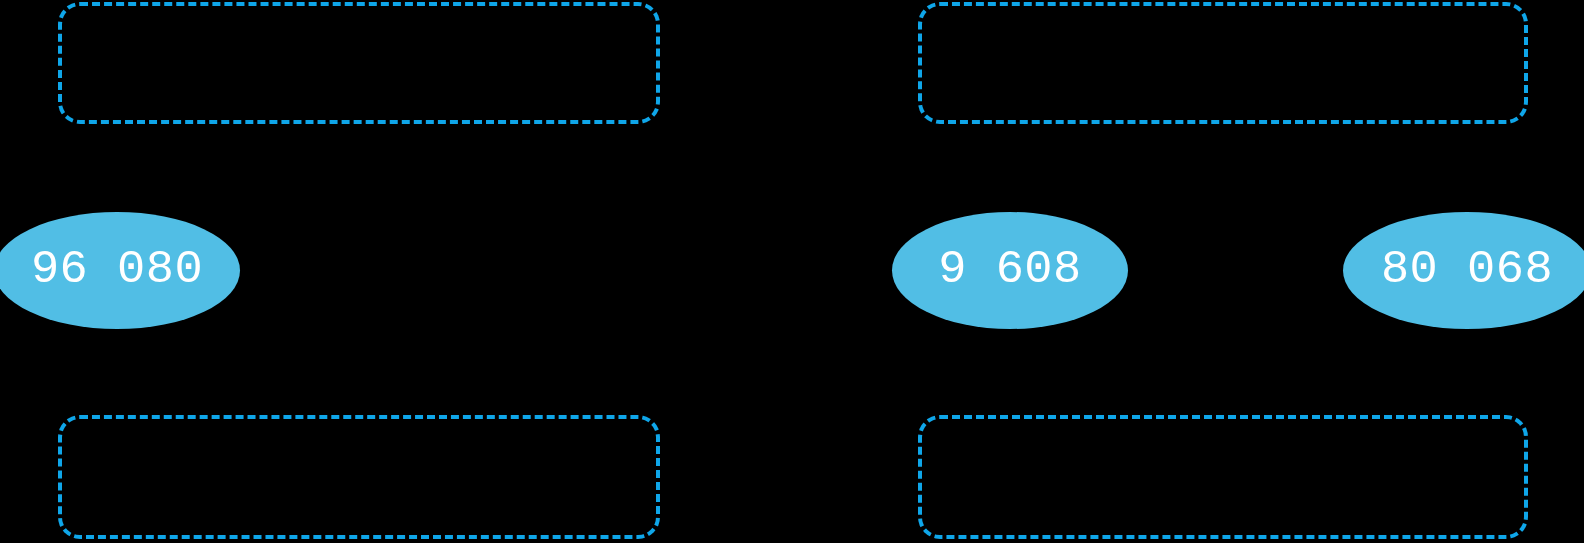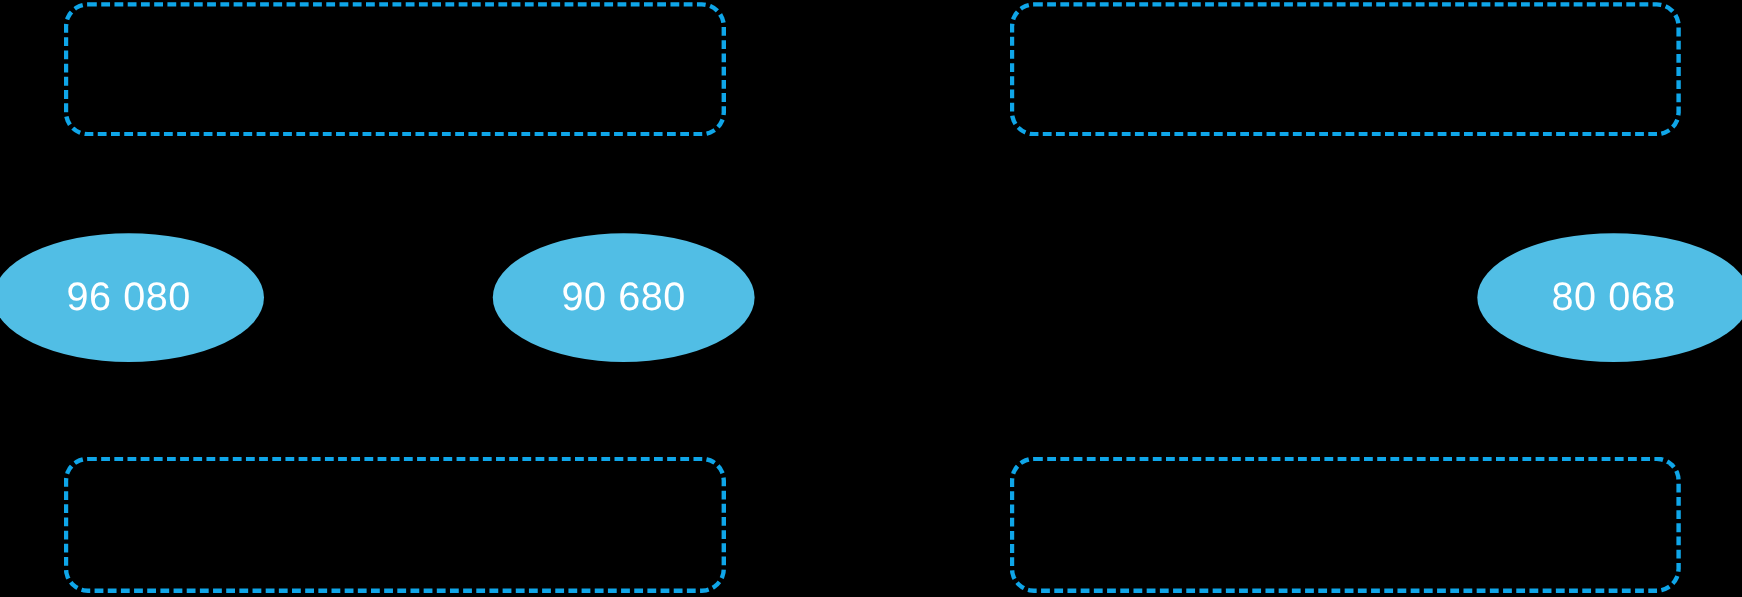--- a/index.html
+++ b/index.html
@@ -34,42 +34,42 @@
     position: absolute;
     box-sizing: border-box;
     border-radius: 50%;
     background: #51BEE5;
     display: flex;
     align-items: center;
     justify-content: center;
   }
   .chip-label {
     color: #FFFFFF;
-    font-family: Liberation Sans, sans-serif;
-    font-size: 36px;
+    font-family: Liberation Mono, monospace;
+    font-size: 47px;
     line-height: 1;
     letter-spacing: 0.5px;
     white-space: nowrap;
     text-align: left;
     transform: translateY(-1px);
   }
 </style>
 </head>
 <body style="background: rgb(0, 0, 0);">
 
 <div id="canvas" style="width: 1584px; height: 543px; background: rgb(0, 0, 0);">
 
   <div class="drop-box" id="box-0" style="left: 58px; top: 2px; width: 602px; height: 122px; border-color: rgb(15, 166, 233);"></div>
   <div class="drop-box" id="box-1" style="left: 918px; top: 2px; width: 610px; height: 122px; border-color: rgb(15, 166, 233);"></div>
   <div class="drop-box" id="box-2" style="left: 58px; top: 415px; width: 602px; height: 124px; border-color: rgb(15, 166, 233);"></div>
   <div class="drop-box" id="box-3" style="left: 918px; top: 415px; width: 610px; height: 124px; border-color: rgb(15, 166, 233);"></div>
 
   <div class="chip" id="chip-0" style="left: -6px; top: 212px; width: 246px; height: 117px; background: rgb(81, 190, 229);">
     <span class="chip-label" style="color: rgb(255, 255, 255);">96 080</span>
   </div>
-  <div class="chip" id="chip-1" style="left: 448px; top: 212px; width: 238px; height: 117px; background: rgb(81, 190, 229);">
-    <span class="chip-label" style="color: rgb(255, 255, 255);">90 680</span>
+  <div class="chip" id="chip-2" style="left: 892px; top: 212px; width: 236px; height: 117px; background: rgb(81, 190, 229);">
+    <span class="chip-label" style="color: rgb(255, 255, 255);">9 608</span>
   </div>
   <div class="chip" id="chip-3" style="left: 1343px; top: 212px; width: 248px; height: 117px; background: rgb(81, 190, 229);">
     <span class="chip-label" style="color: rgb(255, 255, 255);">80 068</span>
   </div>
 
 </div>
 
 </body></html>

